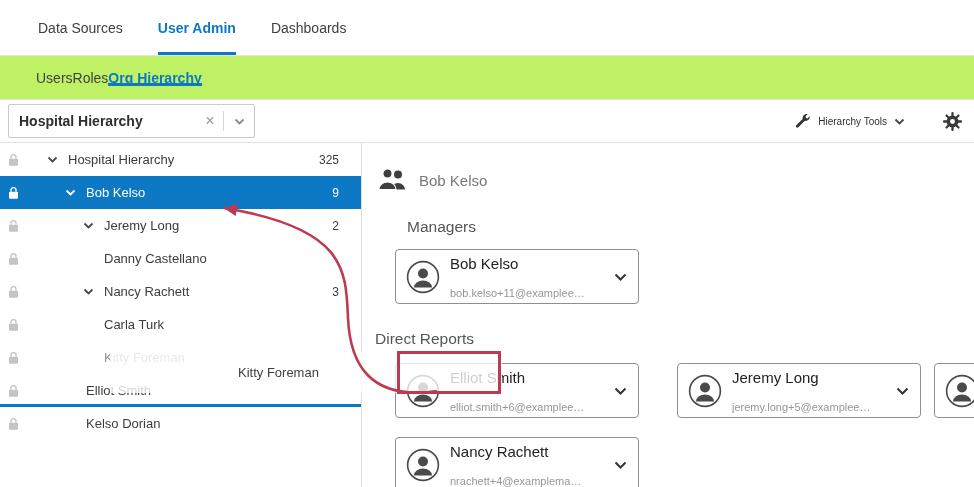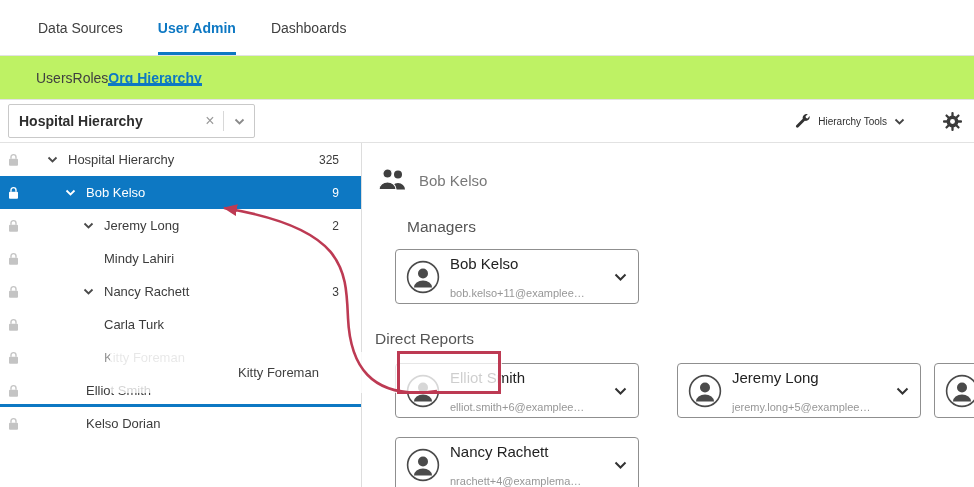--- a/index.html
+++ b/index.html
@@ -177,31 +177,31 @@
         </span>
       <span class="chev">
           <svg width="11" height="7" viewBox="0 0 11 7">
             <polyline points="1.5,1.5 5.5,5.5 9.5,1.5" fill="none" stroke="currentColor" stroke-width="1.8"></polyline>
           </svg>
         </span>
       <span class="tlabel">Jeremy Long</span>
       <span class="tcount">2</span>
     </div>
 
-
     <div class="trow lvl2">
       <span class="lock">
           <svg width="11" height="13" viewBox="0 0 11 13">
             <path d="M3 5.2 V3.6 a2.5 2.5 0 0 1 5 0 V5.2" fill="none" stroke="currentColor" stroke-width="1.4"></path>
             <rect x="1" y="5.2" width="9" height="7" rx="1" fill="currentColor"></rect>
           </svg>
         </span>
       <span class="chev"></span>
-      <span class="tlabel">Mindy Lahiri</span>
-    </div>
+      <span class="tlabel">Danny Castellano</span>
+    </div>
+
 
     <div class="trow lvl2">
       <span class="lock">
           <svg width="11" height="13" viewBox="0 0 11 13">
             <path d="M3 5.2 V3.6 a2.5 2.5 0 0 1 5 0 V5.2" fill="none" stroke="currentColor" stroke-width="1.4"></path>
             <rect x="1" y="5.2" width="9" height="7" rx="1" fill="currentColor"></rect>
           </svg>
         </span>
       <span class="chev">
           <svg width="11" height="7" viewBox="0 0 11 7">

